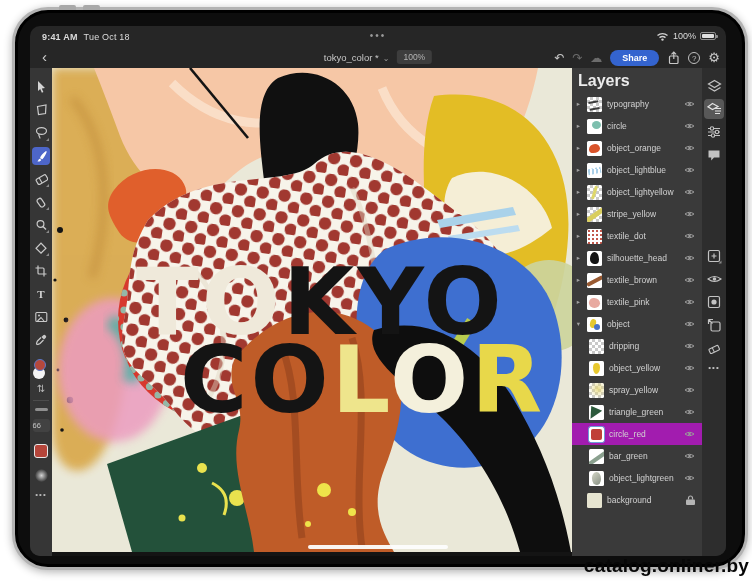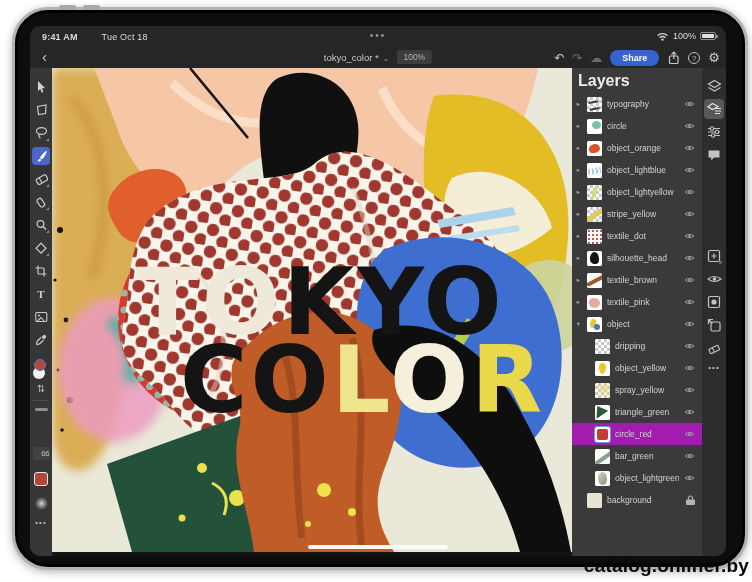--- a/index.html
+++ b/index.html
@@ -9,21 +9,21 @@
   
   .device{position:absolute;left:12px;top:7px;width:736px;height:563px;background:#0d0d0d;
           border:3px solid #b3b3b3;border-radius:36px;box-shadow:0 2px 8px rgba(0,0,0,.3), inset 0 0 0 3px #000;}
   .vol-btn{position:absolute;top:-5px;height:5px;width:17px;background:#a8a8a8;border-radius:2px 2px 0 0;}
   .vol-btn.b1{left:44px}.vol-btn.b2{left:68px}
   .screen{position:absolute;left:15px;top:16px;width:696px;height:530px;background:#262626;border-radius:10px;overflow:hidden;}
 
   
   .statusbar{position:absolute;top:0;left:0;right:0;height:22px;color:#dcdcdc;font-size:9px;}
   .sb-left{position:absolute;left:12px;top:6px;letter-spacing:.2px;}
-  .sb-left b{font-weight:bold;margin-right:24px;}
+  .sb-left b{font-weight:bold;margin-right:6px;}
   .sb-center{position:absolute;left:50%;transform:translateX(-50%);top:4px;color:#9a9a9a;letter-spacing:2px;font-size:10px;}
   .sb-right{position:absolute;right:10px;top:5px;display:flex;align-items:center;gap:4px;}
   .battery{width:16px;height:8px;border:1px solid #8f8f8f;border-radius:2px;position:relative;}
   .battery::after{content:"";position:absolute;left:1px;top:1px;bottom:1px;width:12px;background:#e0e0e0;border-radius:1px;}
   .battery::before{content:"";position:absolute;right:-3px;top:2px;width:2px;height:3px;background:#8f8f8f;border-radius:0 1px 1px 0;}
 
   
   .appbar{position:absolute;top:22px;left:0;right:0;height:21px;}
   .back{position:absolute;left:12px;top:0px;color:#cfcfcf;font-size:15px;line-height:18px;cursor:default;}
   .titlegrp{position:absolute;left:50%;transform:translateX(-50%);top:2px;display:flex;align-items:center;gap:7px;}
@@ -41,37 +41,37 @@
   .tool{width:18px;height:18px;margin:2.5px 0;display:flex;align-items:center;justify-content:center;border-radius:4px;position:relative;}
   .tool svg{display:block;}
   .tool.sel{background:#4d66c9;}
   .tool .sub{position:absolute;right:1px;bottom:1px;width:0;height:0;border-left:3px solid transparent;border-bottom:3px solid #8a8a8a;}
   .chips{position:relative;width:16px;height:20px;margin-top:8px;}
   .chip-fg{position:absolute;left:1px;top:0;width:12px;height:12px;border-radius:50%;background:#b5483c;border:1.5px solid #5b79c9;}
   .chip-bg{position:absolute;left:0px;top:8px;width:12px;height:12px;border-radius:50%;background:#f4f4f4;}
   .swap{color:#b9b9b9;font-size:10px;margin-top:4px;}
   .tdivider{width:16px;height:1px;background:#4c4c4c;margin:6px 0 4px;}
   .slider-nub{width:13px;height:3px;border-radius:2px;background:#8f8f8f;margin:3px 0 8px;}
-  .size-box{width:17px;height:13px;background:#424242;border-radius:3px;color:#c3c3c3;font-size:7.5px;text-align:right;line-height:13px;margin-bottom:12px;margin-top:28px;}
+  .size-box{width:17px;height:13px;background:#424242;border-radius:3px;color:#c3c3c3;font-size:7.5px;text-align:left;line-height:13px;margin-bottom:12px;}
   .swatch-red{width:14px;height:14px;background:#b5453a;border:1.5px solid #e8e8e8;border-radius:3px;margin-bottom:11px;}
   .soft-brush{width:13px;height:13px;border-radius:50%;background:radial-gradient(circle,#d4d4d4 0%,rgba(212,212,212,0) 72%);margin-bottom:8px;}
   .tool-more{color:#b9b9b9;font-size:8px;letter-spacing:1px;}
 
   
   .canvas-wrap{position:absolute;left:22px;top:42px;width:520px;height:488px;background:#141414;}
   .canvas-wrap svg{display:block;}
   .home-indicator{position:absolute;left:278px;top:519px;width:140px;height:4px;border-radius:2.5px;background:#fdfdfd;opacity:.95;}
 
   
   .layers-panel{position:absolute;left:542px;top:42px;width:130px;height:488px;background:#3a3a3a;overflow:hidden;}
   .lp-header{height:25px;line-height:26px;padding-left:6px;color:#ececec;font-size:16px;font-weight:bold;}
   .layer-row{height:22px;display:flex;align-items:center;padding:0 7px 0 3px;gap:5px;}
   .layer-row.selected{background:#a21caf;}
   .layer-row .arrow{width:7px;color:#9f9f9f;font-size:6.5px;flex:0 0 auto;text-align:center;}
-  .layer-row.indent{padding-left:23px;}
+  .layer-row.indent{padding-left:17px;}
   .thumb{width:15px;height:15px;position:relative;overflow:hidden;border-radius:1.5px;flex:0 0 auto;background:#fff;}
   .layer-row.selected .thumb{outline:1.5px solid #6d9bd8;}
   .lname{color:#d2d2d2;font-size:8.5px;flex:1 1 auto;white-space:nowrap;overflow:hidden;}
   .eye,.lock{flex:0 0 auto;display:flex;align-items:center;}
   .checker{background-color:#fff;background-image:linear-gradient(45deg,#c9c9c9 25%,transparent 25%,transparent 75%,#c9c9c9 75%),linear-gradient(45deg,#c9c9c9 25%,transparent 25%,transparent 75%,#c9c9c9 75%);background-size:6px 6px;background-position:0 0,3px 3px;}
   .thumb::before,.thumb::after{pointer-events:none;}
   .th-typography::after{content:"";position:absolute;left:2px;top:4px;width:10px;height:5px;border-top:2px solid #3c3c3c;border-bottom:2px solid #3c3c3c;transform:rotate(-10deg);}
   .th-circle::after{content:"";position:absolute;right:1px;top:2px;width:9px;height:8px;border-radius:50%;background:#7dbfae;}
   .th-object_orange::after{content:"";position:absolute;left:2px;top:3px;width:11px;height:9px;background:#d9542b;border-radius:55% 45% 60% 40%/60% 50% 50% 40%;}
   .th-object_lightblue::after{content:"";position:absolute;left:1px;top:5px;width:13px;height:6px;background:repeating-linear-gradient(100deg,#a9cfe8 0 2px,transparent 2px 4px);transform:rotate(-12deg);}

